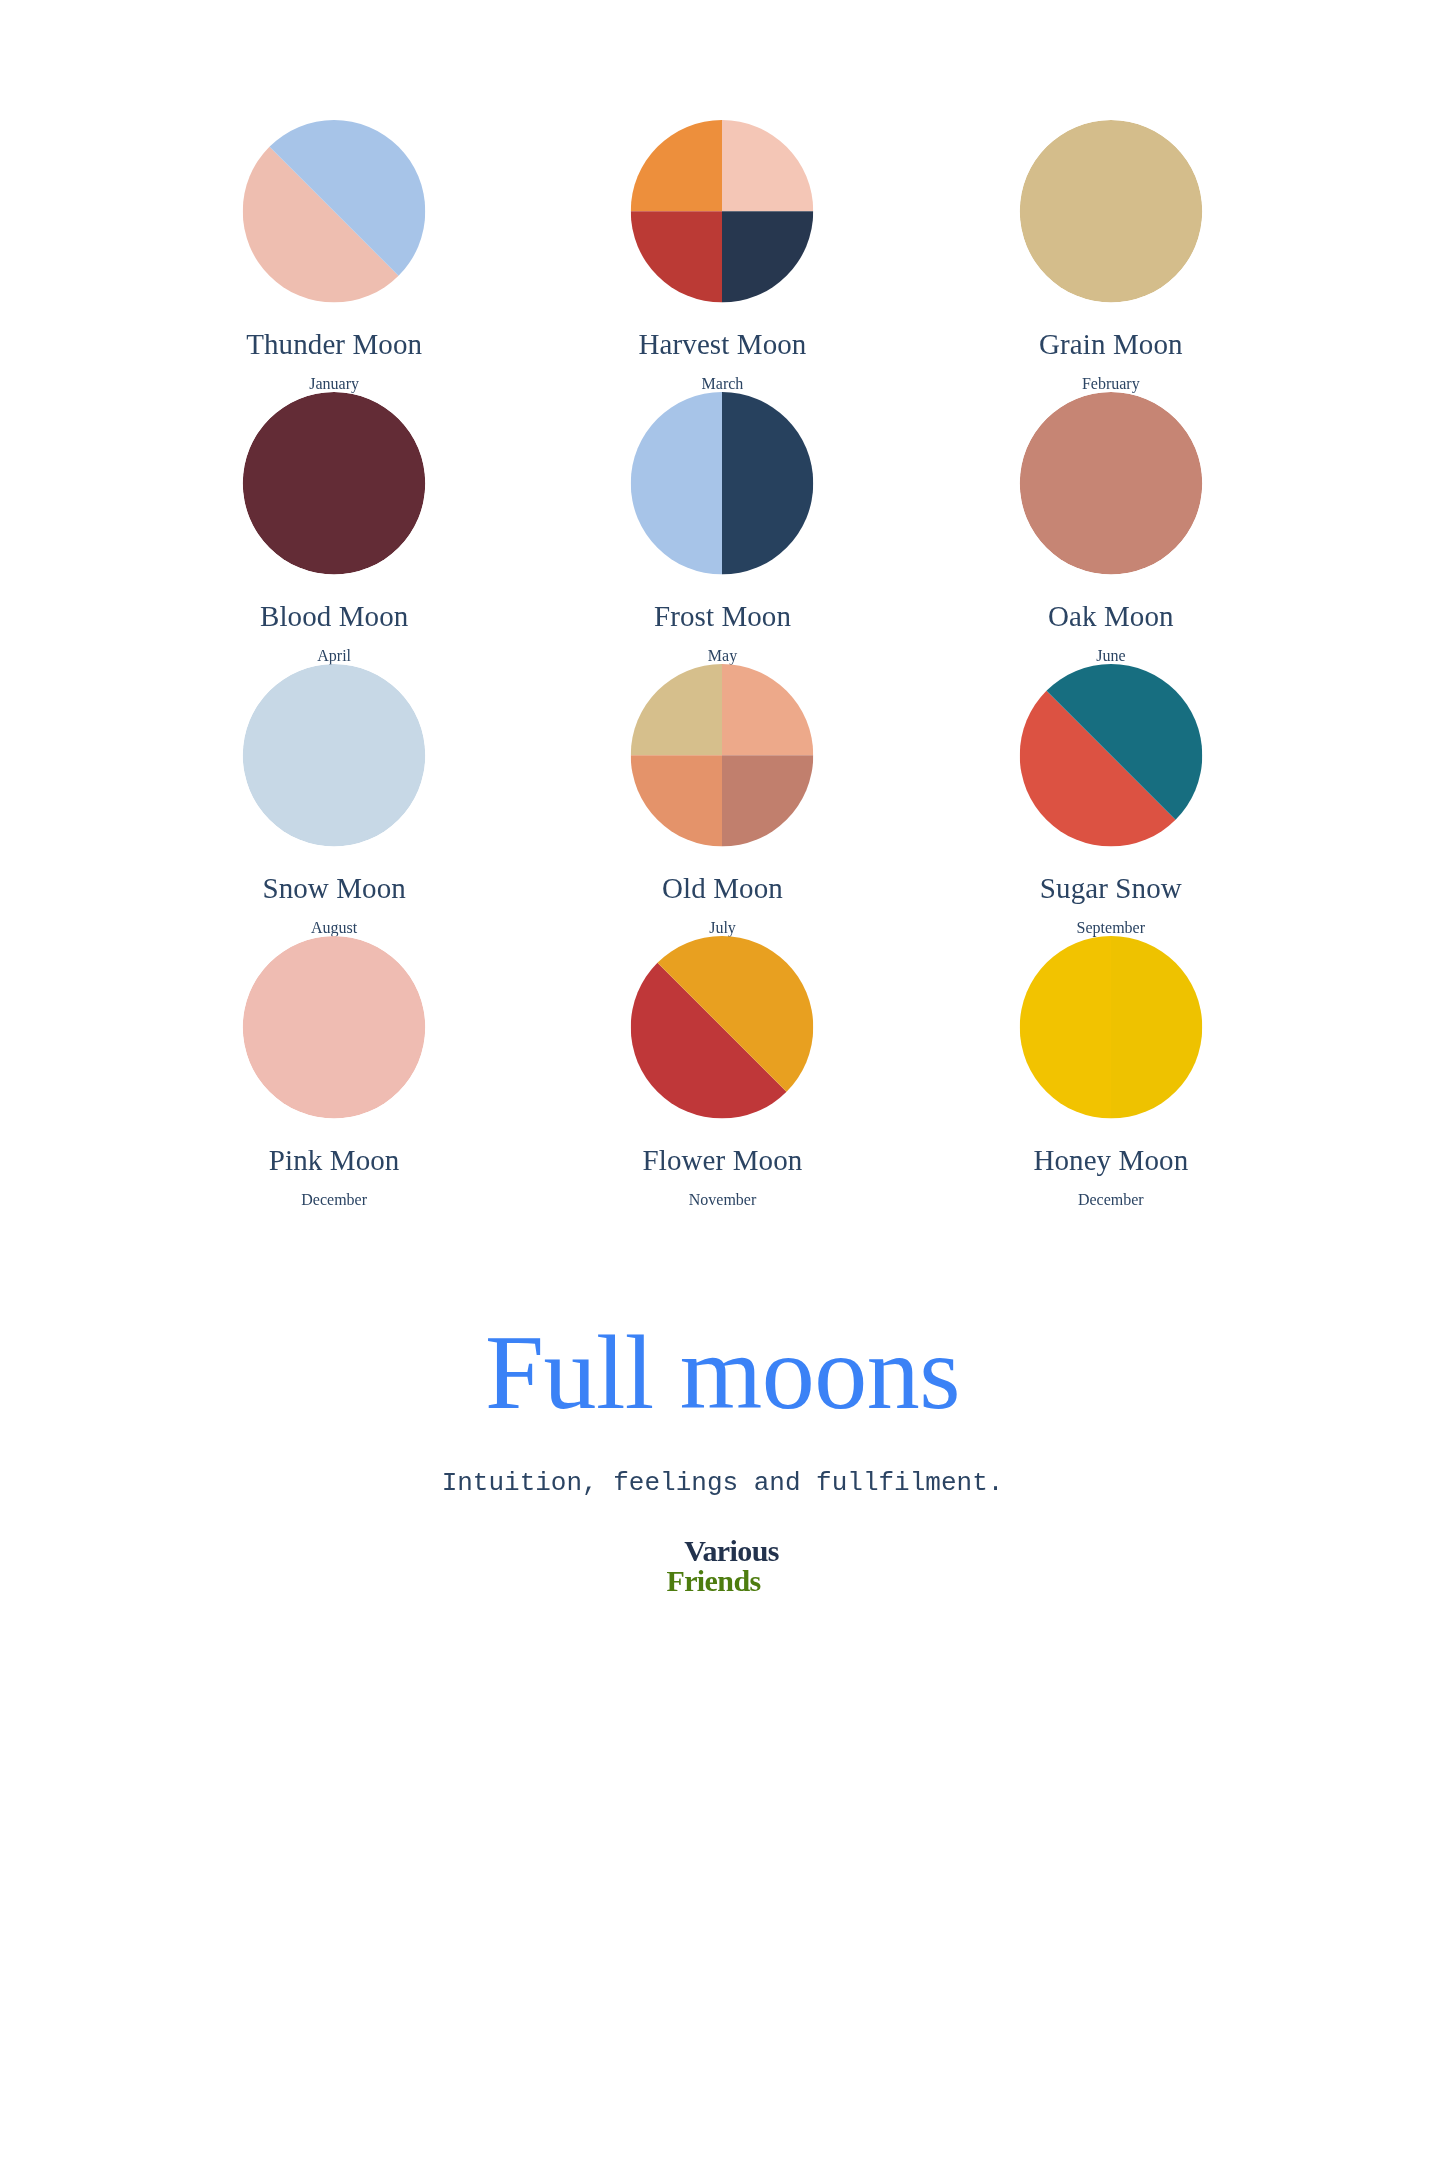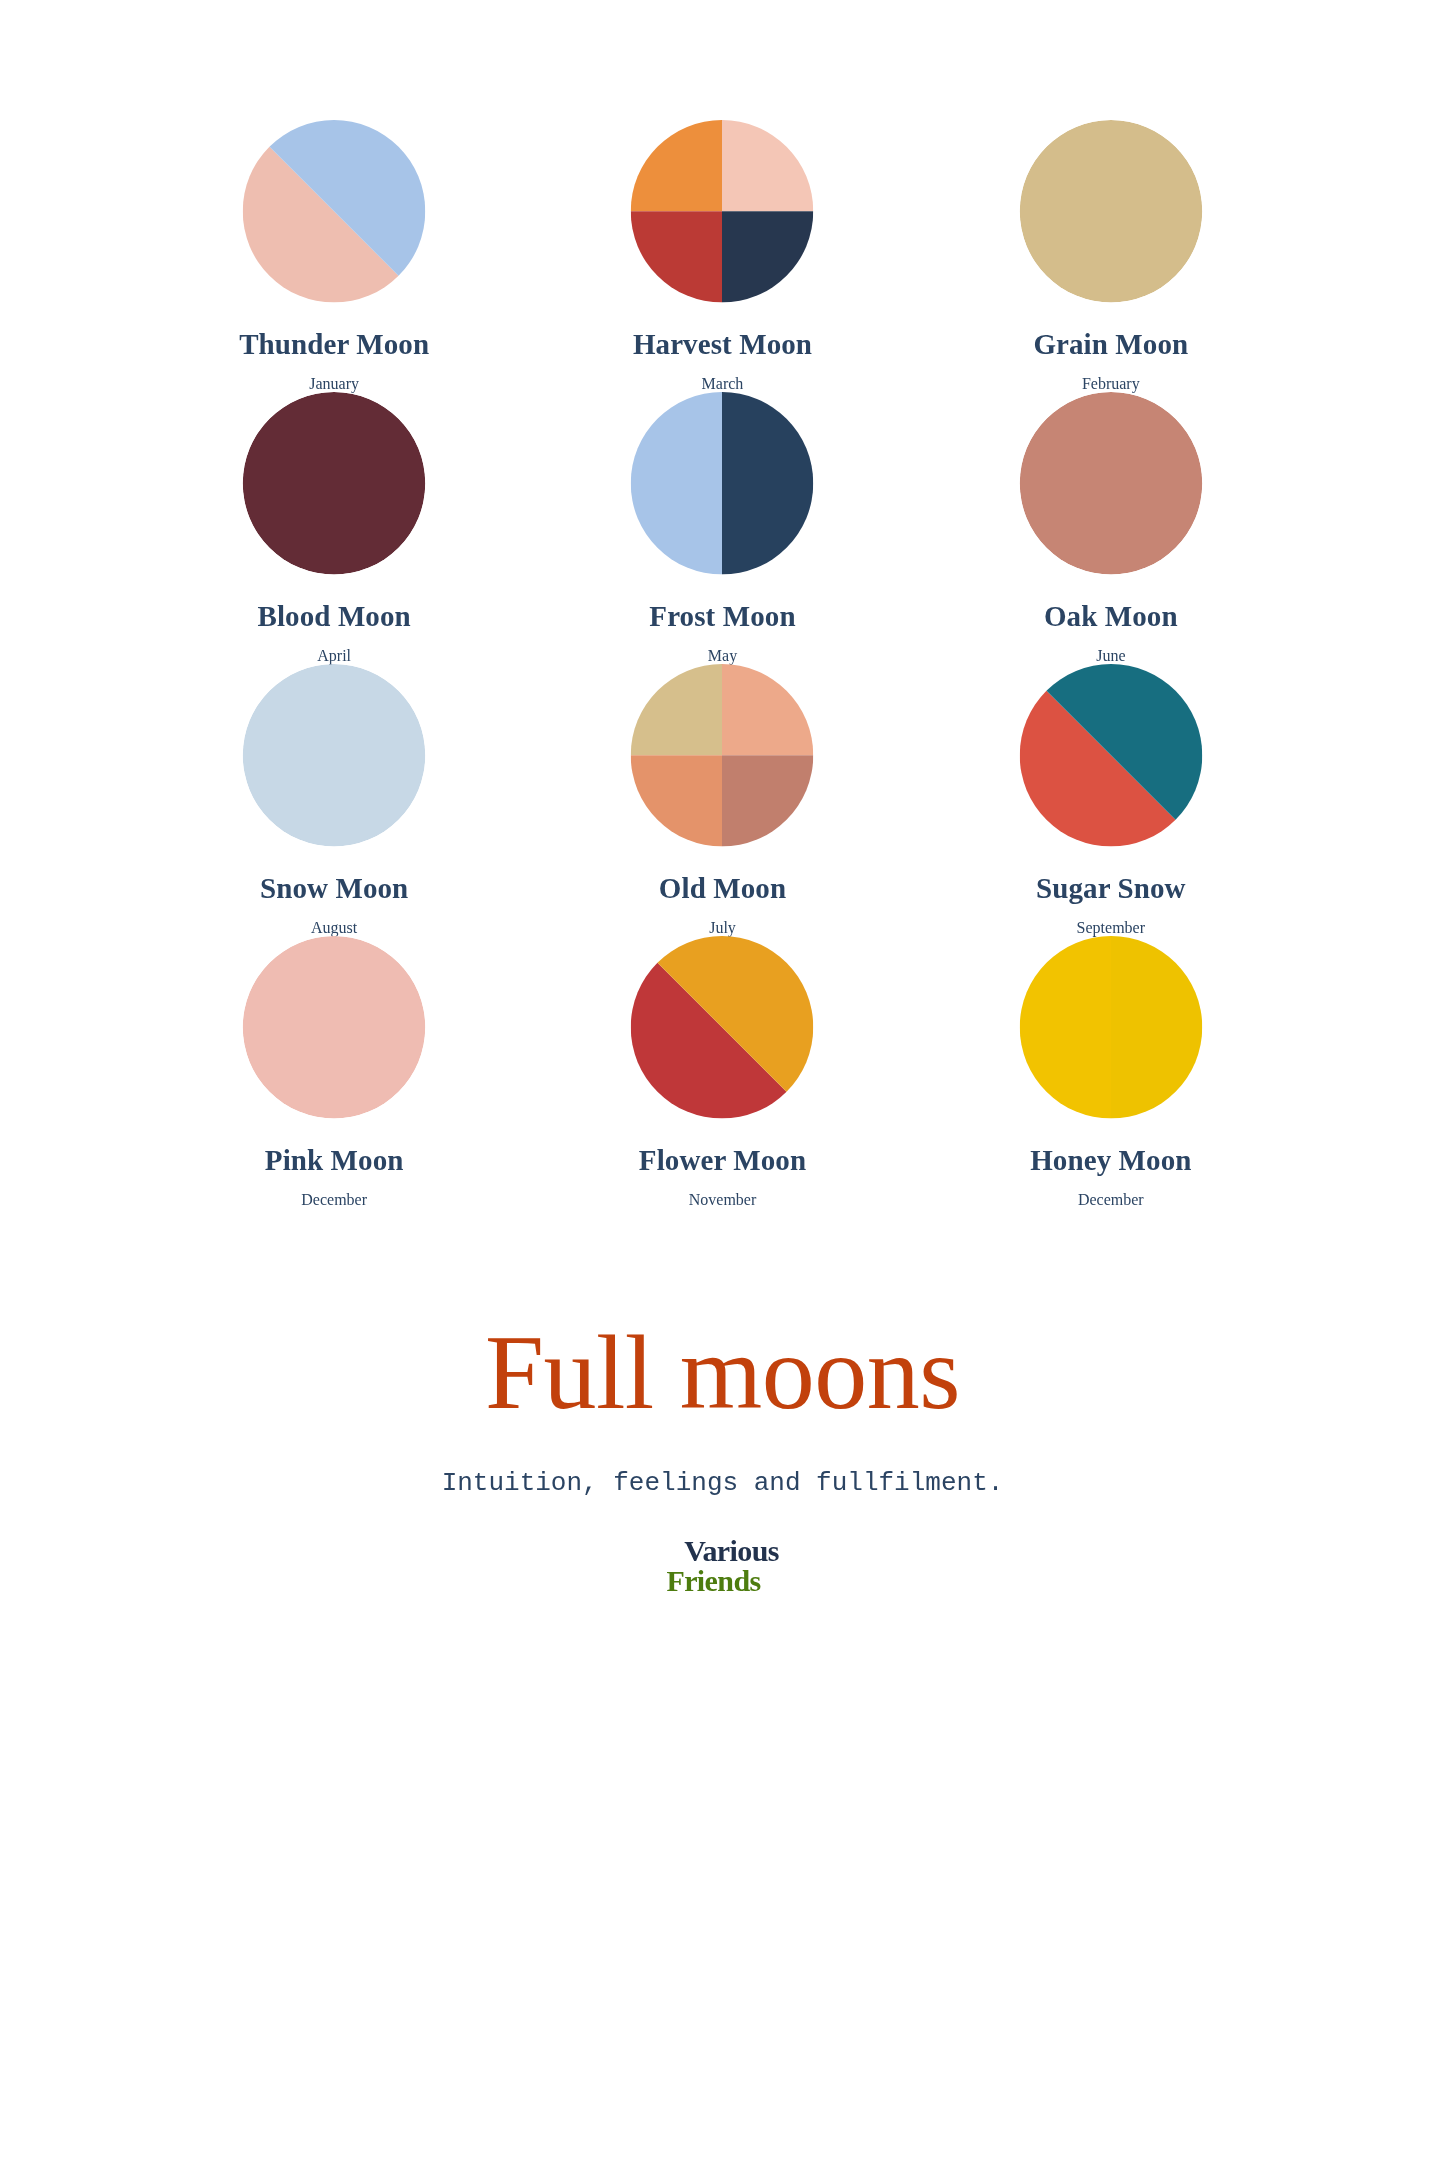--- a/index.html
+++ b/index.html
@@ -41,40 +41,39 @@
     display: block;
   }
   .moon-name {
     margin-top: 26px;
     font-size: 29px;
     line-height: 1.05;
     letter-spacing: 0.1px;
     color: #2b4463;
     text-align: left;
     white-space: nowrap;
-    font-weight: bold;
   }
   .moon-month {
     margin-top: 17px;
     font-size: 16px;
     line-height: 1;
     color: #2b4463;
     text-align: center;
     white-space: nowrap;
   }
   .footer {
     margin-top: 112px;
     display: flex;
     flex-direction: column;
     align-items: center;
   }
   .poster-title {
     font-size: 106px;
     line-height: 1;
-    color: #c2410c;
+    color: #3b82f6;
     letter-spacing: -0.5px;
     text-align: center;
     font-weight: normal;
     margin: 0;
   }
   .poster-subtitle {
     margin-top: 44px;
     font-size: 26px;
     line-height: 1;
     color: #2b4463;

